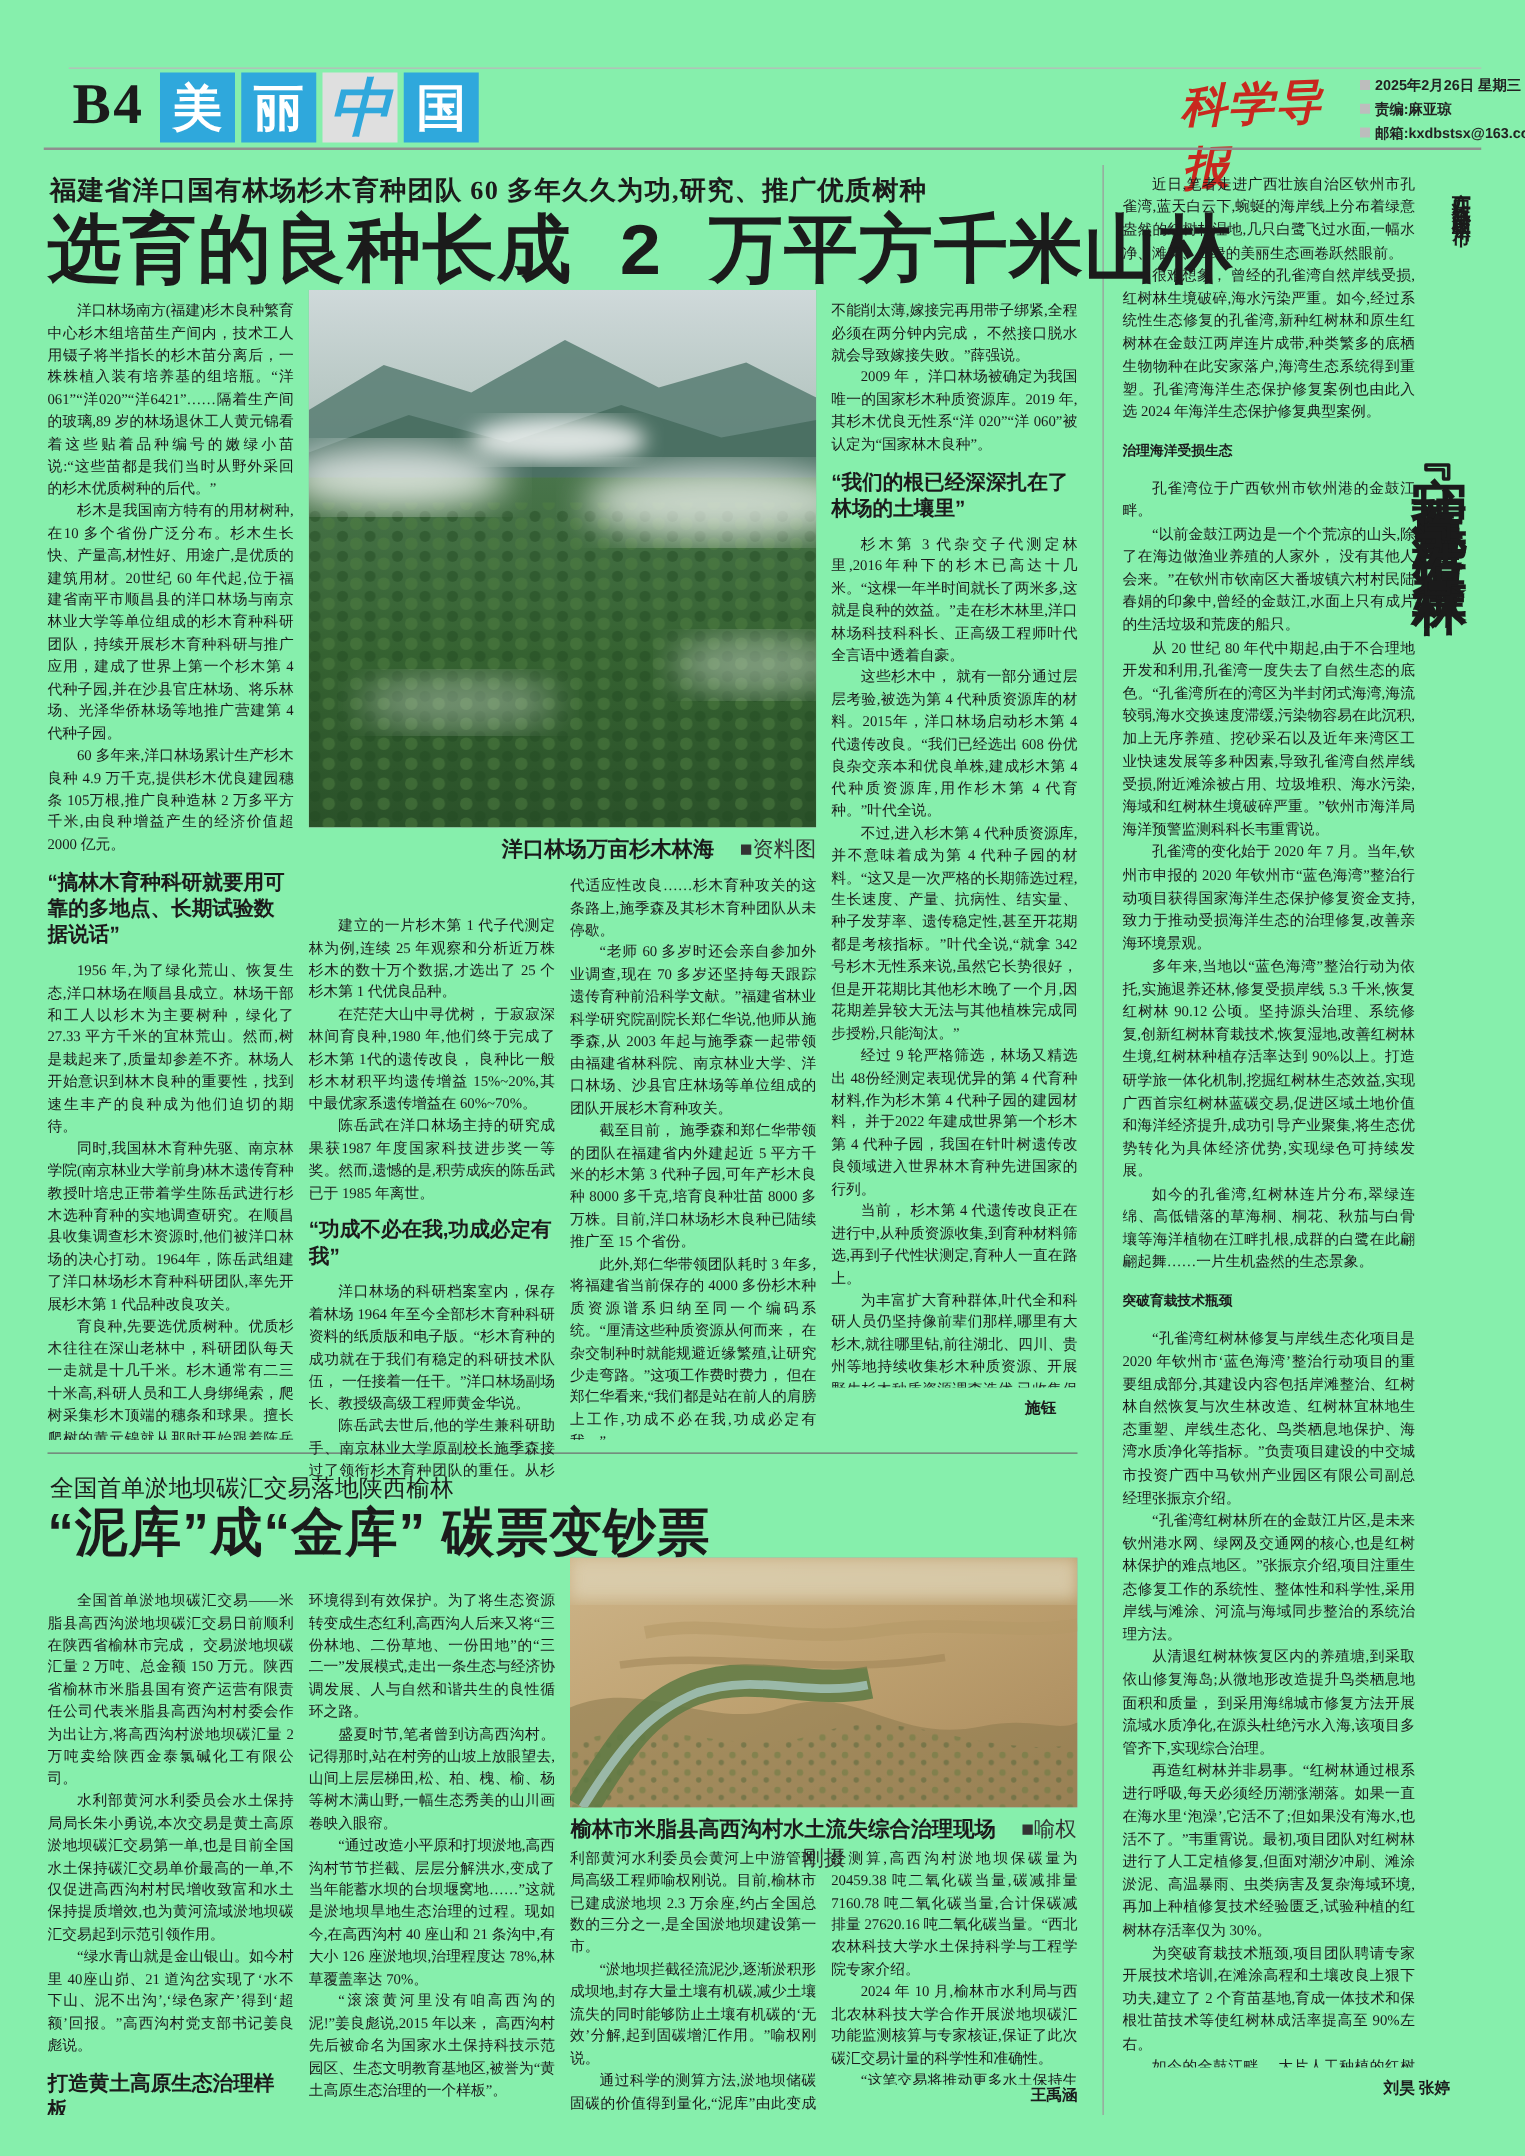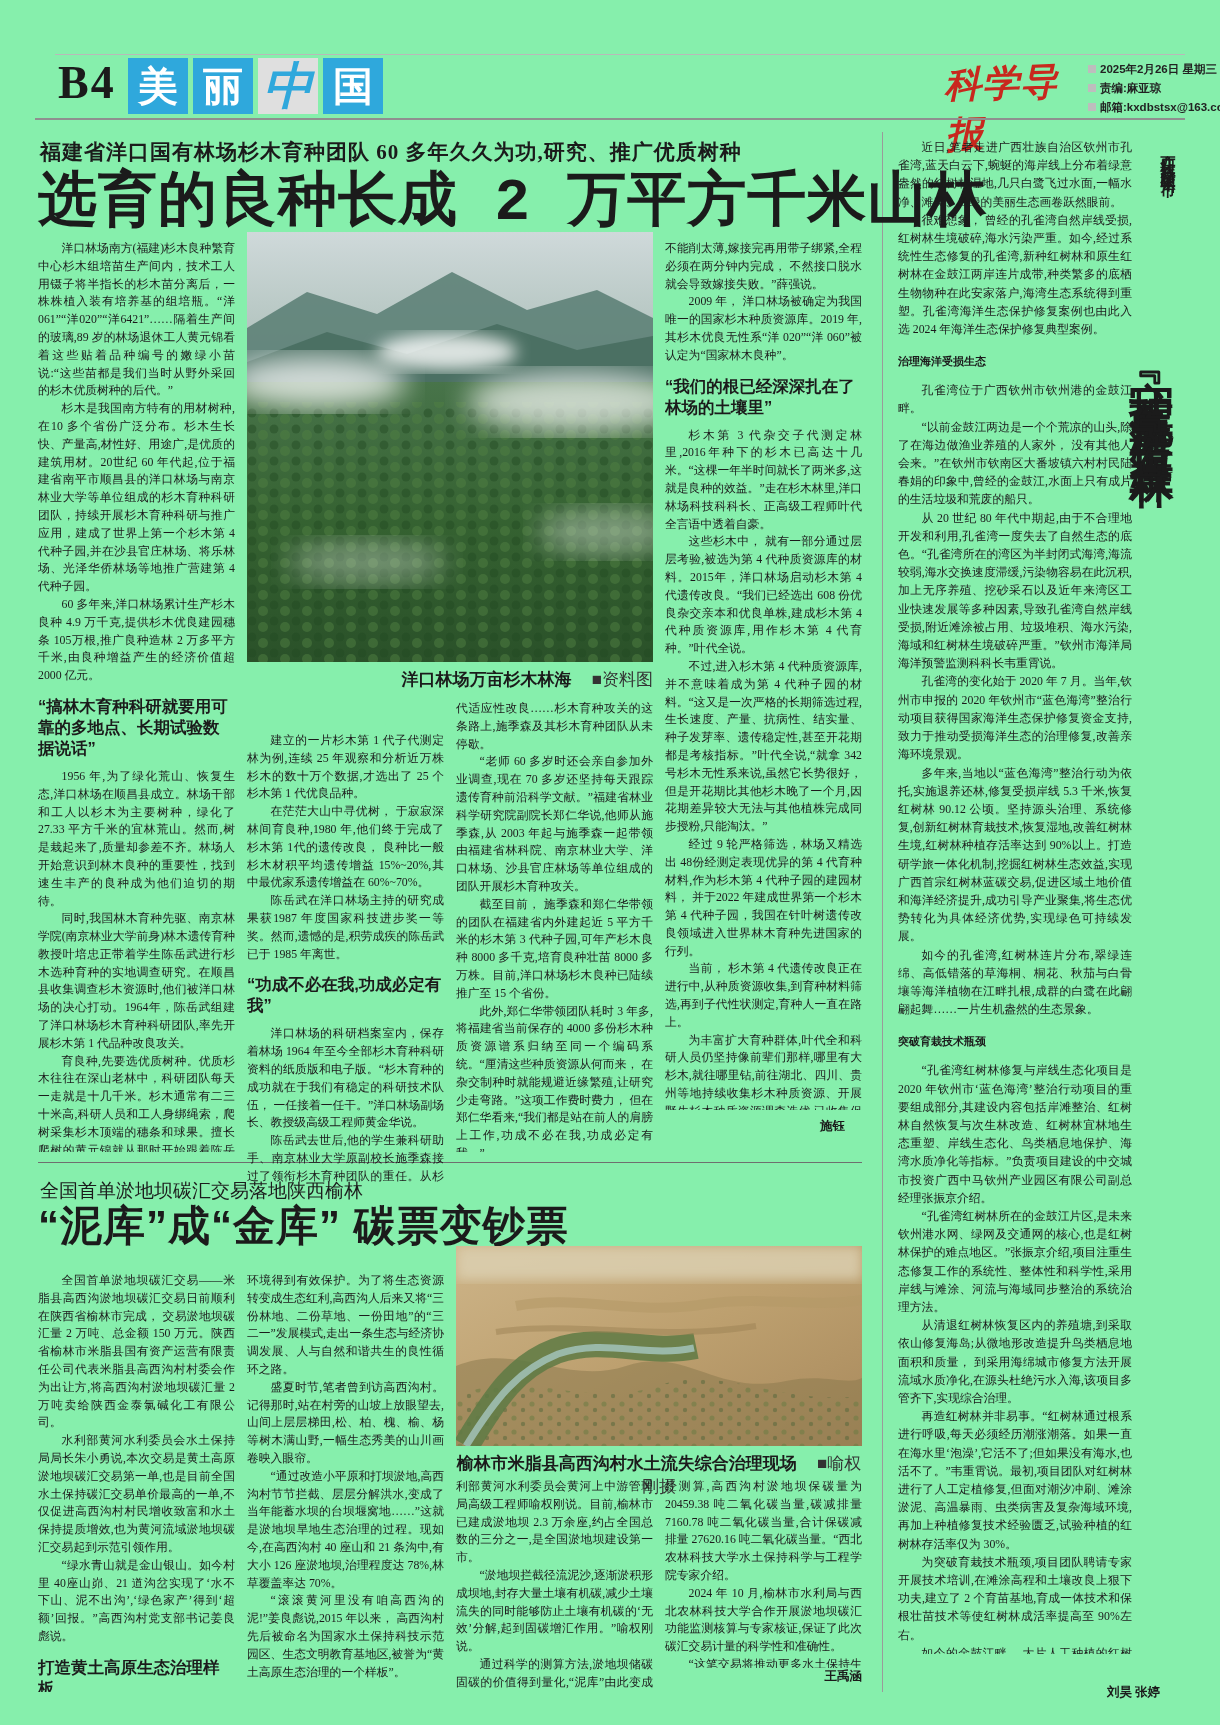--- a/index.html
+++ b/index.html
@@ -39,21 +39,21 @@
   
   .rcol{position:absolute;left:898px;top:138px;width:234px;height:1516px;font-size:11.8px;line-height:18.2px;
         text-align:justify;overflow:hidden;}
   .rcol p{margin:0;text-indent:2em;}
   .rcol .sub{font-family:"Liberation Sans",sans-serif;font-weight:700;font-size:11px;line-height:22px;
              margin:12px 0 9px;text-indent:0;text-align:left;}
   .vkicker{position:absolute;left:1158px;top:142px;height:210px;writing-mode:vertical-rl;
            font-size:15px;font-weight:700;letter-spacing:3px;font-family:"Liberation Serif",serif;}
   .vhead{position:absolute;left:1122px;top:345px;height:1320px;writing-mode:vertical-rl;
          font-size:44px;font-weight:900;letter-spacing:6px;font-family:"Liberation Serif",serif;}
-  .rbyline{position:absolute;left:1000px;top:1662px;width:160px;text-align:right;font-weight:700;font-size:12.5px;margin-top:22px;}
+  .rbyline{position:absolute;left:1000px;top:1662px;width:160px;text-align:right;font-weight:700;font-size:12.5px;}
   
   .kicker2{position:absolute;left:40px;top:1178px;font-size:19px;}
   .head2{position:absolute;left:38px;top:1198px;width:620px;font-size:42px;font-weight:900;letter-spacing:1px;
          font-family:"Liberation Sans",sans-serif;white-space:nowrap;}
 </style>
 </head>
 <body>
 
 <div class="page">
 

